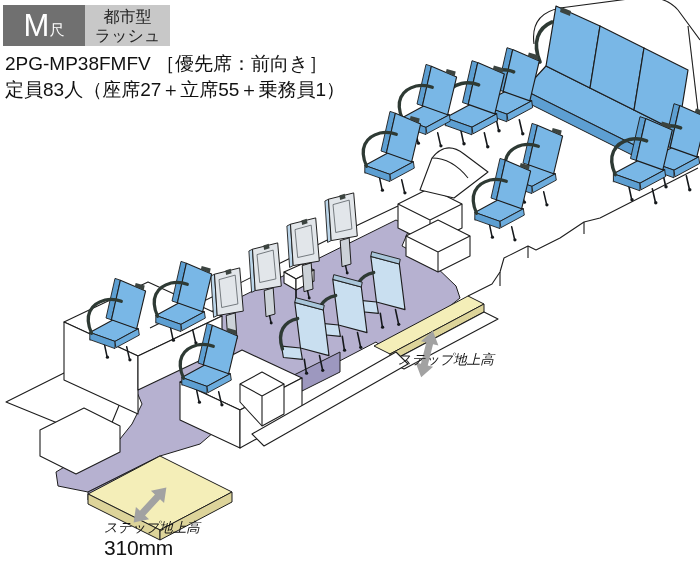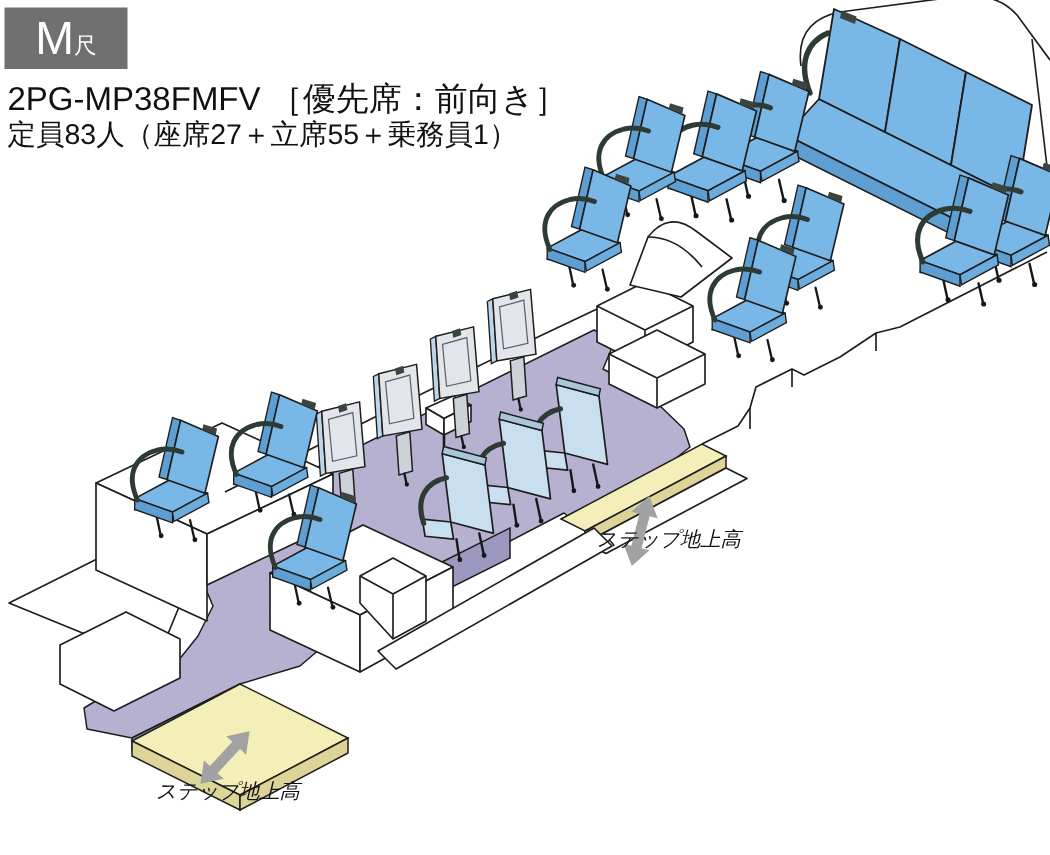--- a/index.html
+++ b/index.html
@@ -9,21 +9,21 @@
   
   .hdr{position:absolute;left:0;top:0;z-index:5;}
   .badges{position:absolute;left:3px;top:5px;display:flex;}
   .badge-dark{width:82px;height:41px;background:var(--badge_dark_gray);
       display:flex;align-items:center;justify-content:center;color:#fff;}
   .badge-dark .big{font-size:31px;line-height:1;}
   .badge-dark .small{font-size:15px;margin-top:9px;}
   .badge-light{width:85px;height:41px;background:var(--badge_light_gray);color:#222;
       display:flex;flex-direction:column;align-items:center;justify-content:center;
       font-size:16px;line-height:19px;}
-  .model-line{position:absolute;left:5px;top:51px;font-size:22px;white-space:nowrap;}
+  .model-line{position:absolute;left:5px;top:51px;font-size:19px;white-space:nowrap;}
   .cap-line{position:absolute;left:5px;top:77px;font-size:19px;white-space:nowrap;text-align:center;}
   
   .step-ann{position:absolute;z-index:5;}
   .step-label{font-size:13.5px;line-height:17px;font-style:italic;}
   .step-value{font-size:21px;line-height:23px;letter-spacing:-0.2px;}
   
   .struct{fill:#fff;stroke:var(--outline_black);stroke-width:1.1;stroke-linejoin:round;}
   .line{fill:none;stroke:var(--outline_black);stroke-width:1.1;stroke-linejoin:round;}
   .purple{fill:var(--floor_purple);stroke:var(--outline_black);stroke-width:1;stroke-linejoin:round;}
   .purple-dk{fill:var(--floor_purple_dark);stroke:var(--outline_black);stroke-width:1;}
@@ -184,25 +184,30 @@
     <use href="#dblarrow" transform="translate(427,354) rotate(14)"></use>
     <use href="#dblarrow" transform="translate(150,505) rotate(43)"></use>
   </svg>
 
   <div class="hdr">
     <div class="badges">
       <div class="badge-dark">
         <span class="big">M</span>
           <span class="small">尺</span>
       </div>
+      <div class="badge-light">
+        <span>都市型</span>
+        <span>ラッシュ</span>
+      </div>
     </div>
     <div class="model-line">2PG-MP38FMFV ［優先席：前向き］</div>
     <div class="cap-line">定員83人（座席27＋立席55＋乗務員1）</div>
   </div>
 
   <div class="step-ann" style="left:398px;top:351px;">
     <div class="step-label">ステップ地上高</div>
   </div>
   <div class="step-ann" style="left:104px;top:519px;">
     <div class="step-label">ステップ地上高</div>
+    <div class="step-value">310mm</div>
   </div>
 
 </div>
 
 </body></html>

